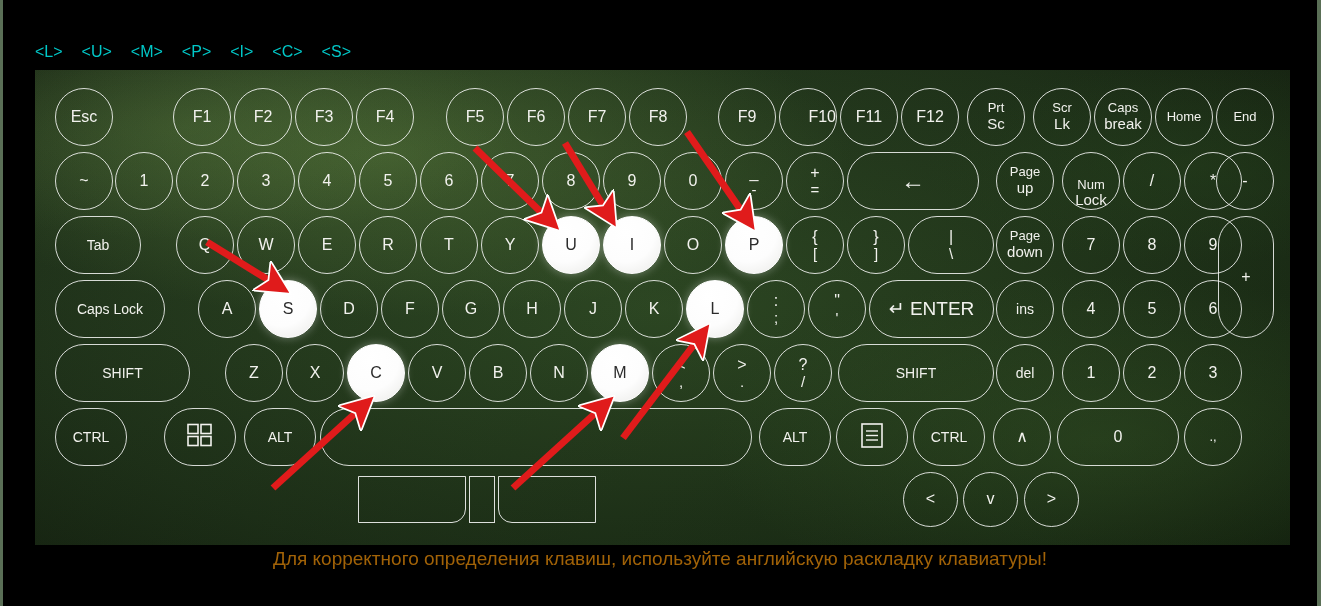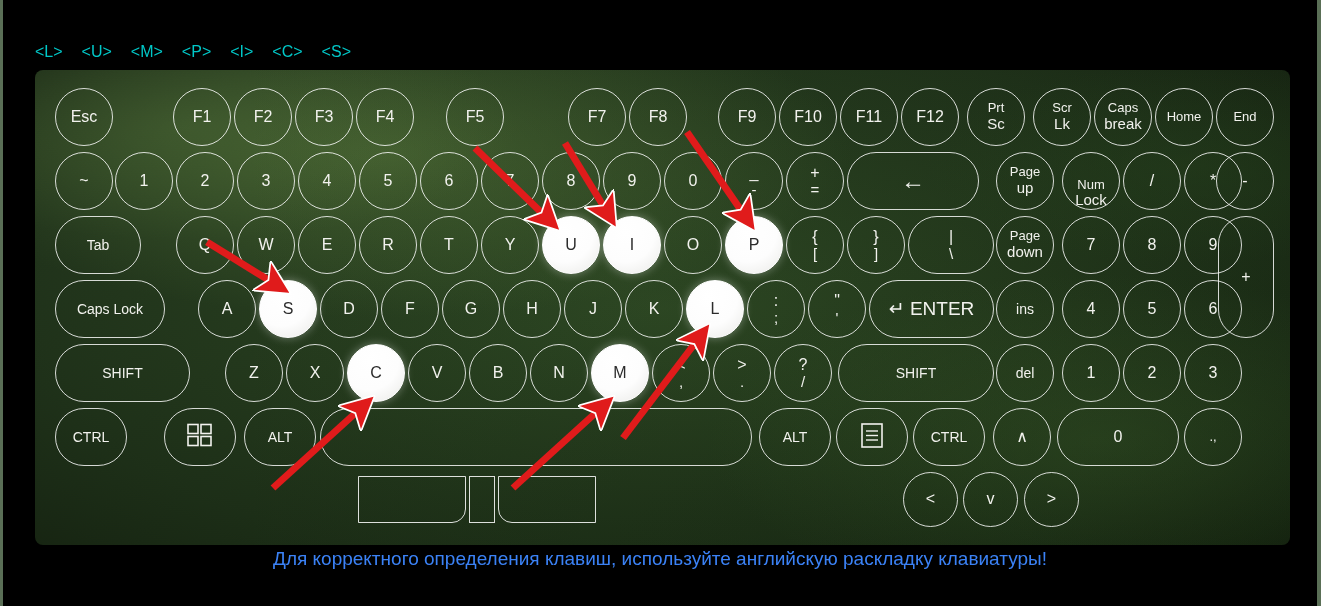--- a/index.html
+++ b/index.html
@@ -49,21 +49,20 @@
     left: 32px;
     top: 70px;
     width: 1255px;
     height: 475px;
     background:
       radial-gradient(ellipse 60% 55% at 28% 18%, rgba(86,120,56,0.55) 0%, rgba(50,80,34,0.0) 62%),
       radial-gradient(ellipse 45% 50% at 85% 78%, rgba(60,96,42,0.45) 0%, rgba(30,54,22,0.0) 70%),
       radial-gradient(ellipse 70% 80% at 50% 50%, #2d4a22 0%, #1c3016 72%, #14230f 100%),
       #1e3317;
     overflow: hidden;
-    border-radius: 8px;
   }
   #keyboard::after{
     content:"";
     position:absolute; inset:0;
     background:
       radial-gradient(ellipse 38% 34% at 12% 12%, rgba(120,160,80,0.18), rgba(0,0,0,0) 70%),
       radial-gradient(ellipse 30% 30% at 92% 20%, rgba(40,70,30,0.35), rgba(0,0,0,0) 70%),
       linear-gradient(160deg, rgba(255,255,255,0.03), rgba(0,0,0,0.18));
     pointer-events:none;
   }
@@ -106,21 +105,21 @@
 
   
   #arrows { position: absolute; left: 0; top: 0; width: 1255px; height: 475px; z-index: 4; pointer-events: none; }
 
   
   #caption {
     position: absolute;
     left: 0; right: 0;
     top: 548px;
     text-align: center;
-    color: #3b82f6;
+    color: #a16207;
     font-size: 19px;
     font-family: "Liberation Sans", sans-serif;
   }
 
   .glyph-win, .glyph-menu { display:block; }
 </style>
 </head>
 <body>
 
 <div id="page">
@@ -150,31 +149,34 @@
     <div class="key" style="left:260px;top:18px;width:58px;height:58px;">
         <span>F3</span>
       </div>
     <div class="key" style="left:321px;top:18px;width:58px;height:58px;">
         <span>F4</span>
       </div>
 
     <div class="key" style="left:411px;top:18px;width:58px;height:58px;">
         <span>F5</span>
       </div>
+    <div class="key" style="left:472px;top:18px;width:58px;height:58px;">
+        <span>F6</span>
+      </div>
     <div class="key" style="left:533px;top:18px;width:58px;height:58px;">
         <span>F7</span>
       </div>
     <div class="key" style="left:594px;top:18px;width:58px;height:58px;">
         <span>F8</span>
       </div>
 
     <div class="key" style="left:683px;top:18px;width:58px;height:58px;">
         <span>F9</span>
       </div>
-    <div class="key" style="left:744px;top:18px;width:58px;height:58px;">
+    <div class="key" style="left:744px;top:18px;width:58px;height:58px;align-items:flex-end;">
         <span>F10</span>
       </div>
     <div class="key" style="left:805px;top:18px;width:58px;height:58px;">
         <span>F11</span>
       </div>
     <div class="key" style="left:866px;top:18px;width:58px;height:58px;">
         <span>F12</span>
       </div>
 
     <div class="key two tiny" style="left:932px;top:18px;width:58px;height:58px;">

